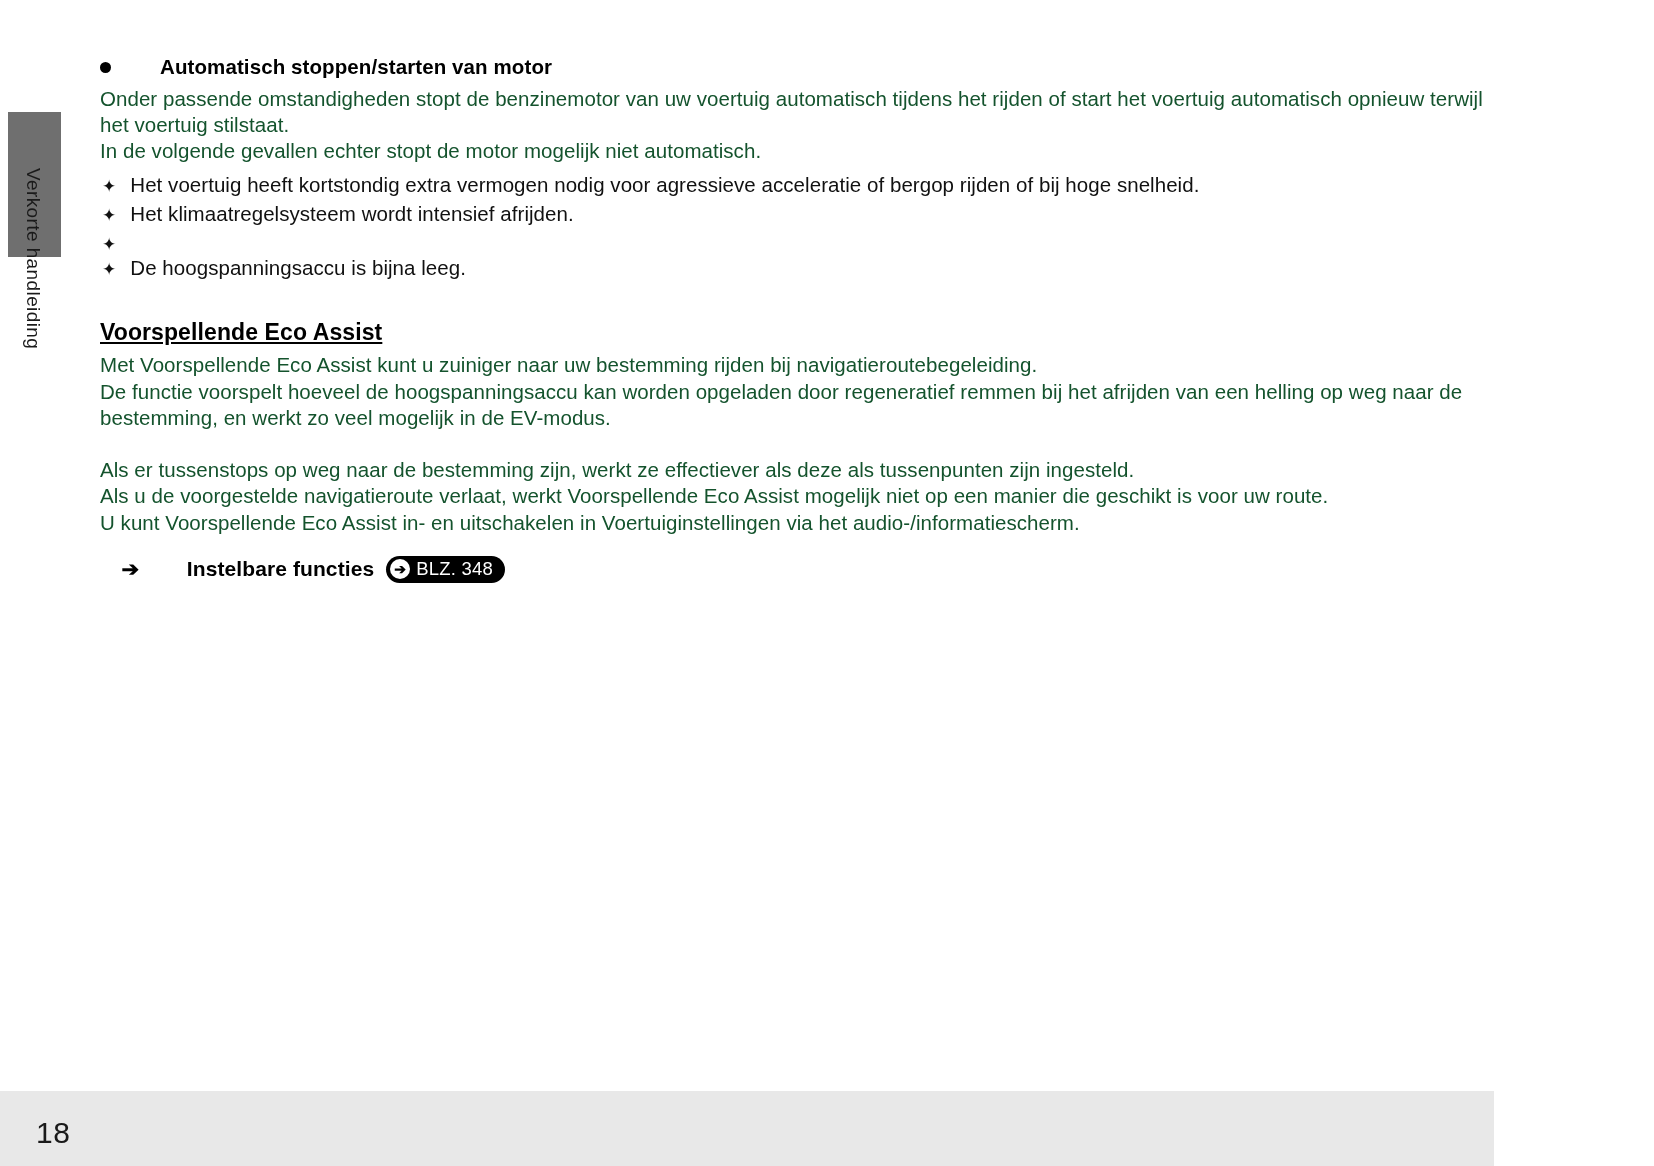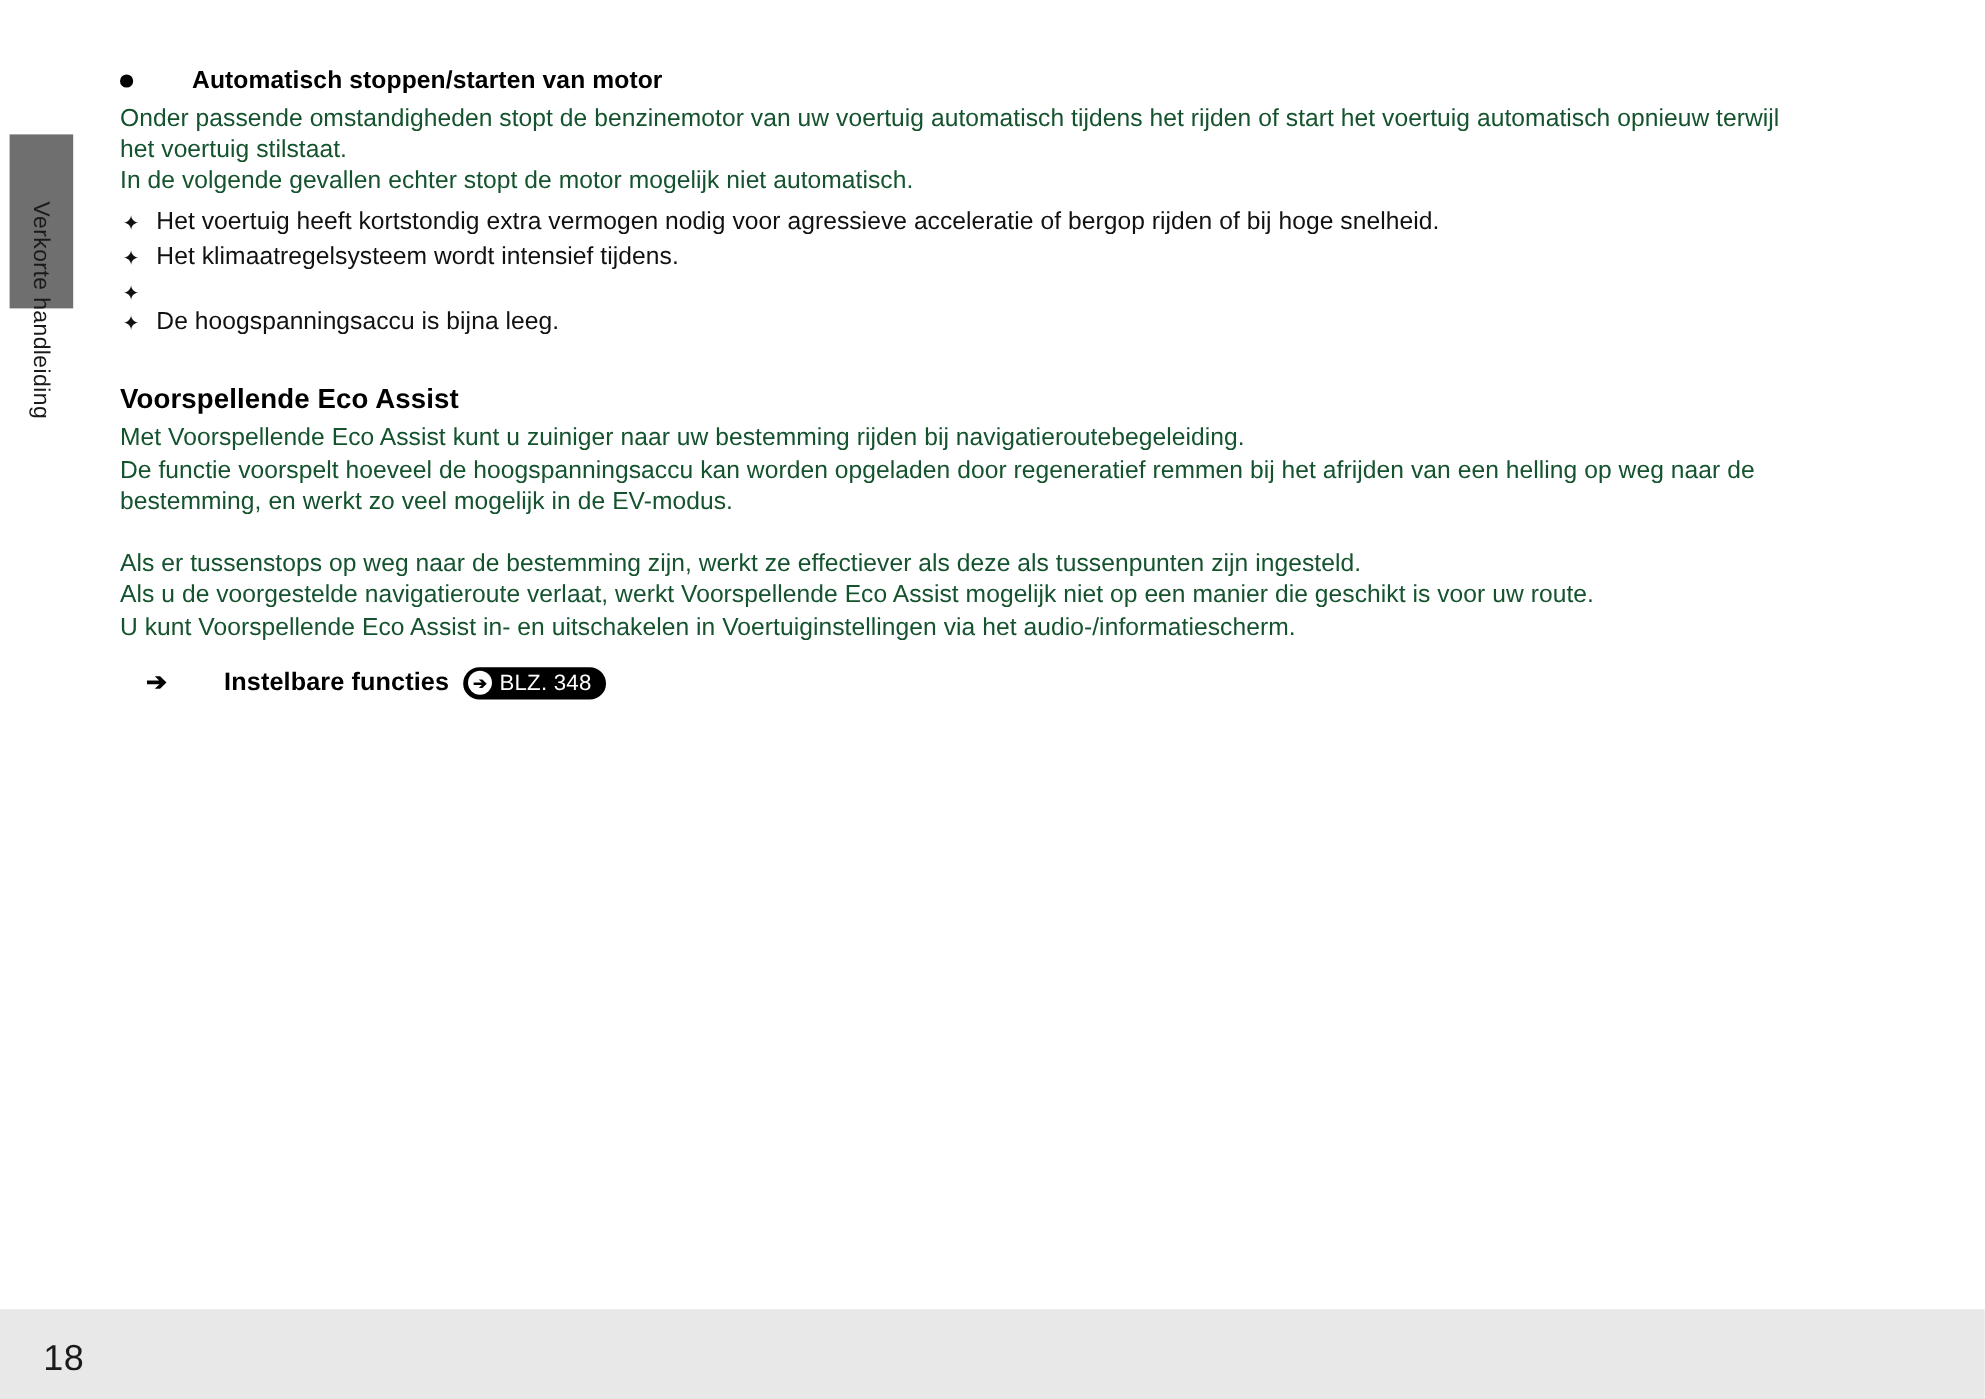--- a/index.html
+++ b/index.html
@@ -54,21 +54,21 @@
     line-height: 53px;
     padding-left: 56px;
     box-sizing: border-box;
     white-space: nowrap;
   }
   
   .bottom-bar {
     position: absolute;
     left: 0;
     bottom: 0;
-    width: 1654px;
+    width: 1494px;
     height: 75px;
     background: #e8e8e8;
   }
   .page-number {
     position: absolute;
     left: 36px;
     bottom: 16px;
     font-size: 30px;
     color: #1a1a1a;
     letter-spacing: 0.5px;
@@ -126,20 +126,21 @@
     line-height: 1;
     margin: 6px 14px 0 2px;
     flex: 0 0 auto;
   }
   h2.section {
     font-size: 23px;
     font-weight: bold;
     margin: 38px 0 6px 0;
     letter-spacing: 0.1px;
     color: #000;
+    text-decoration: underline;
   }
   .gap {
     height: 26px;
   }
   .ref-line {
     display: flex;
     align-items: center;
     margin-top: 20px;
     padding-left: 22px;
   }
@@ -204,21 +205,21 @@
     <p class="body">Onder passende omstandigheden stopt de benzinemotor van uw voertuig automatisch tijdens het rijden of start het voertuig automatisch opnieuw terwijl het voertuig stilstaat.</p>
     <p class="body">In de volgende gevallen echter stopt de motor mogelijk niet automatisch.</p>
 
     <ul class="sub-list">
       <li>
         <span class="sub-dot">✦</span>
         <span>Het voertuig heeft kortstondig extra vermogen nodig voor agressieve acceleratie of bergop rijden of bij hoge snelheid.</span>
       </li>
       <li>
         <span class="sub-dot">✦</span>
-        <span>Het klimaatregelsysteem wordt intensief tijdens.</span>
+        <span>Het klimaatregelsysteem wordt intensief afrijden.</span>
       </li>
       <li>
         <span class="sub-dot">✦</span>
       </li>
       <li>
         <span class="sub-dot">✦</span>
         <span>De hoogspanningsaccu is bijna leeg.</span>
       </li>
     </ul>
 

